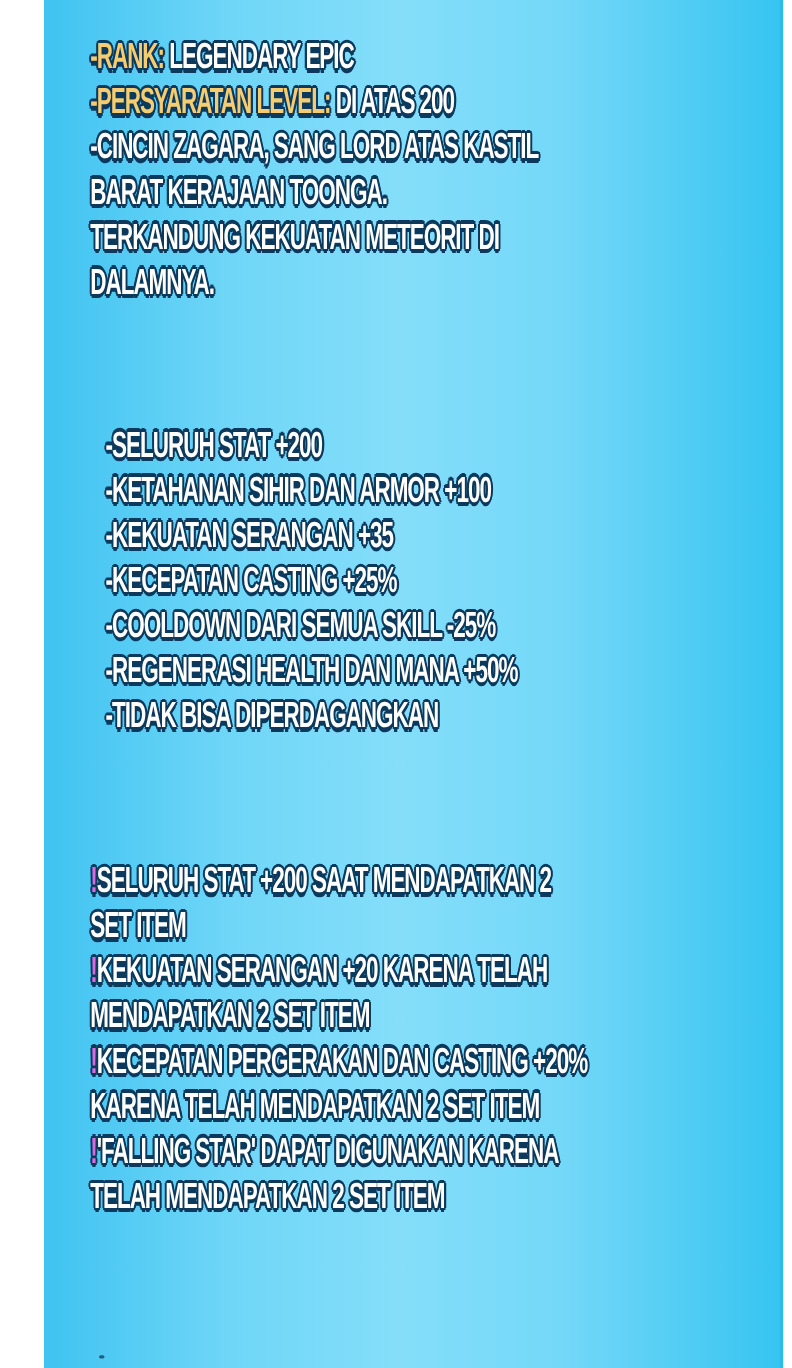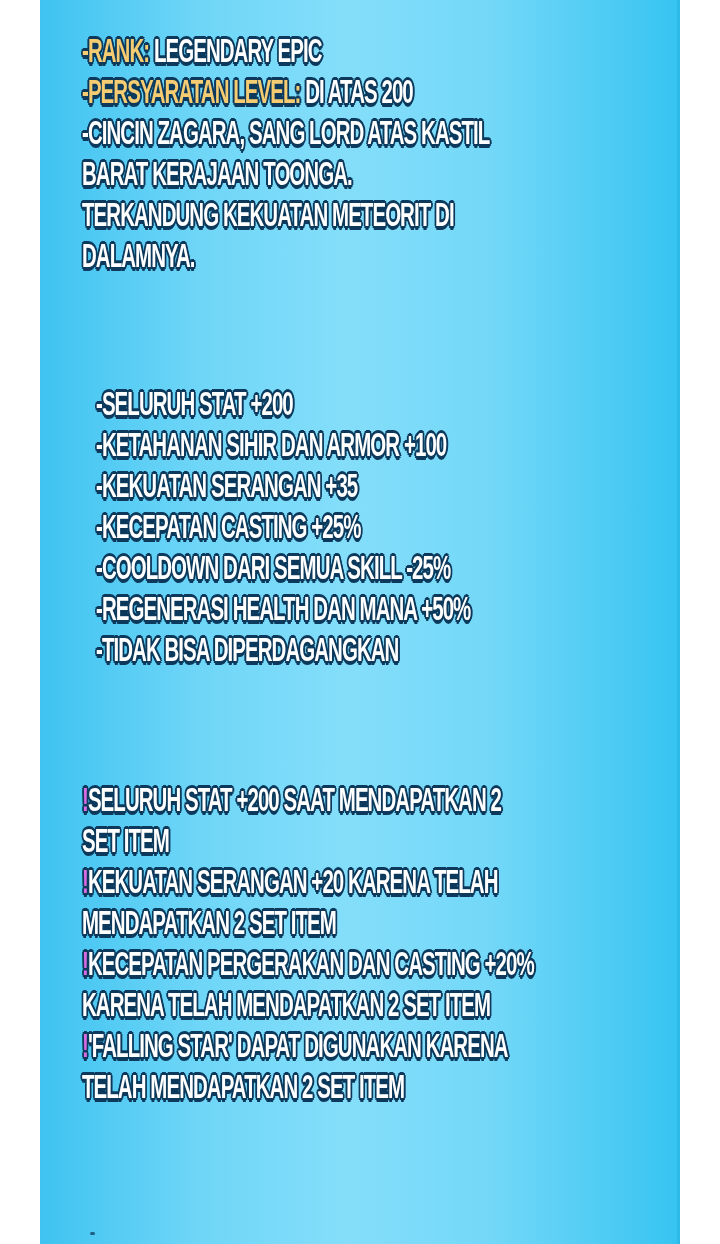--- a/index.html
+++ b/index.html
@@ -11,20 +11,21 @@
     overflow: hidden;
   }
   .panel {
     position: absolute;
     left: 40px;
     top: 0;
     width: 640px;
     height: 1244px;
     background: linear-gradient(90deg, #3fc3f1 0%, #6fd6f7 25%, #84defa 48%, #74d8f8 70%, #36c4f1 100%);
     overflow: hidden;
+    padding-left: 32px;
   }
   .panel::after {
     content: "";
     position: absolute;
     right: 0; top: 0;
     width: 3px; height: 100%;
     background: #2cbbe8;
   }
   .txt {
     position: absolute;

